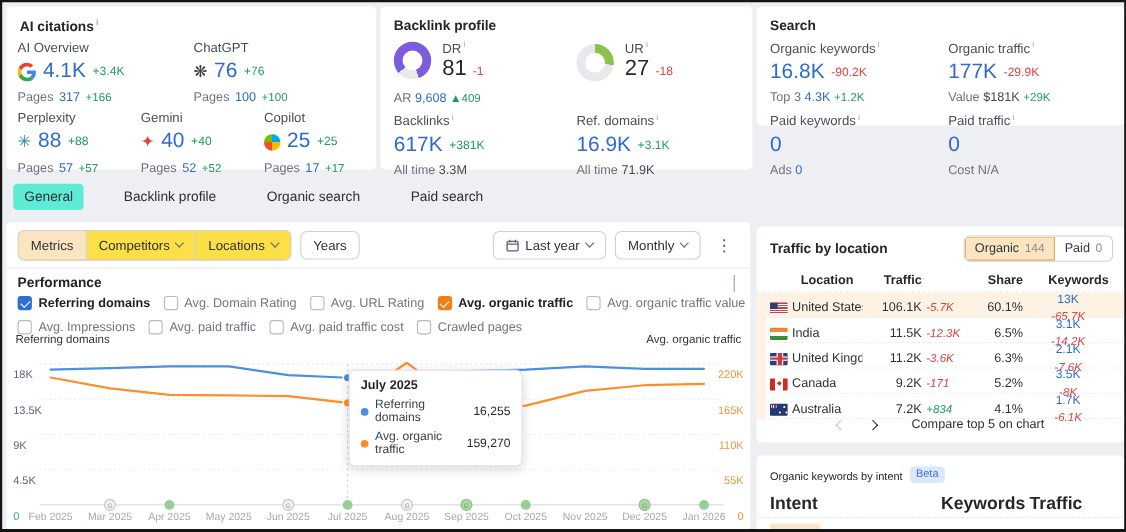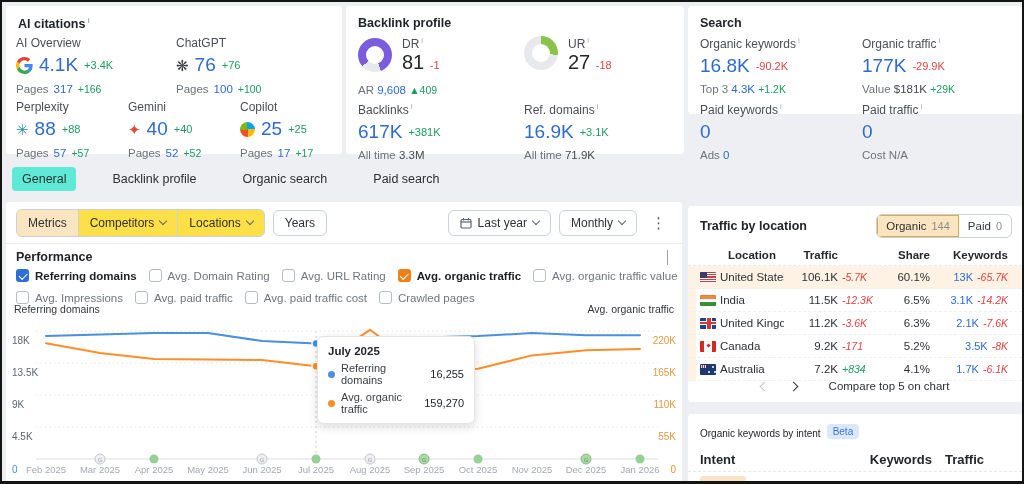--- a/index.html
+++ b/index.html
@@ -82,31 +82,31 @@
   .c-traffic { grid-column:3/4; text-align:right; }
   .c-share { grid-column:5/6; text-align:right; }
   .c-kw { grid-column:6/7; text-align:right; }
   .loc-row { height:23px; font-size:11.5px; border-bottom:1px dashed #efefef; cursor:pointer;
              background:linear-gradient(90deg,#fdf2e3 0 8px, transparent 8px); }
   .loc-row.hl { background:#fdf2e3; }
   .loc-name { color:#2e3136; overflow:hidden; white-space:nowrap; }
   .t-val { text-align:right; color:#2e3136; }
   .t-delta { font-size:10.5px;font-style:italic; }
   .t-share { text-align:right; color:#2e3136; }
-  .t-kwcell { display:flex; justify-content:flex-end; align-items:center; gap:4px; font-size:11px; }
+  .t-kwcell { display:flex; justify-content:flex-end; align-items:center; gap:4px; font-size:11px;flex-direction:column; }
   .pager { position:absolute; left:0; bottom:4px; width:100%; display:flex; align-items:center; gap:22px; padding:0 12px; height:24px;justify-content:center; }
   .pg-chv { width:7px; height:7px; border-right:1.6px solid #33363b; border-bottom:1.6px solid #33363b; cursor:pointer; }
   .pg-prev { transform:rotate(135deg); border-color:#c3c7cd; }
   .pg-next { transform:rotate(-45deg); }
   .compare-link { font-size:11.5px; color:#2e3136; cursor:pointer; margin-left:10px; }
   #right-bottom { left:686px; top:412px; width:334px; height:72px; overflow:visible; }
   .beta { display:inline-block; margin-left:6px; font-size:10px; color:#3f74d6; background:#dbe8fb;
           border-radius:4px; padding:2px 6px; vertical-align:2px; }
   .int-grid { display:grid; grid-template-columns:1fr 78px 52px 26px; padding:0 12px; align-items:center; }
-  .int-headrow { height:24px; margin-top:8px; border-bottom:1px dashed #e7e8ea; font-weight:700; font-size:13px; color:#24272c; }
+  .int-headrow { height:24px; margin-top:8px; border-bottom:1px dashed #e7e8ea; font-weight:700; font-size:16px; color:#24272c; }
   .int-right { text-align:right; }
   .cut-badge { position:absolute; left:12px; top:62px; width:46px; height:14px; border-radius:3px; background:#fbe5c9; }
   
   .flag { width:16px; height:11px; border-radius:1px; position:relative; flex:none; display:inline-block; overflow:hidden;
           box-shadow:0 0 0 1px rgba(0,0,0,.06) inset; }
   .flag-us { background:repeating-linear-gradient(180deg,#c84343 0 1.1px,#fff 1.1px 2.2px); }
   .flag-us::before { content:""; position:absolute; left:0; top:0; width:7px; height:6px; background:#3c3b6e; }
   .flag-in { background:linear-gradient(180deg,#f0883e 0 33%,#fff 33% 66%,#3a8f3a 66%); }
   .flag-uk { background:#27408b; }
   .flag-uk::before { content:""; position:absolute; left:0; top:3.5px; width:16px; height:4px; background:#fff;
@@ -217,21 +217,21 @@
       <div>
         <div class="lbl"><span>DR</span><sup class="info">i</sup></div>
         <div class="big-dark"><span>81</span> <span class="delta red">-1</span></div>
       </div>
     </div>
     <div class="abs sub" style="left:12px; top:72px;">
       <span class="gray">AR</span>
       <span class="blue">9,608</span>
       <span class="green" style="font-size:10.5px;">▲409</span>
     </div>
-    <div class="abs" style="left:178px; top:30px; display:flex; gap:10px; align-items:flex-start;">
+    <div class="abs" style="left:178px; top:30px; display:flex; gap:10px; align-items:flex-end;">
       <div class="donut" style="background: conic-gradient(rgb(139, 195, 74) 0deg, rgb(139, 195, 74) 27%, rgb(231, 233, 237) 0deg);">
           <div class="hole"></div>
         </div>
       <div>
         <div class="lbl"><span>UR</span><sup class="info">i</sup></div>
         <div class="big-dark"><span>27</span> <span class="delta red">-18</span></div>
       </div>
     </div>
     <div class="abs" style="left:12px; top:96px;">
       <div class="lbl"><span>Backlinks</span><sup class="info">i</sup></div>

